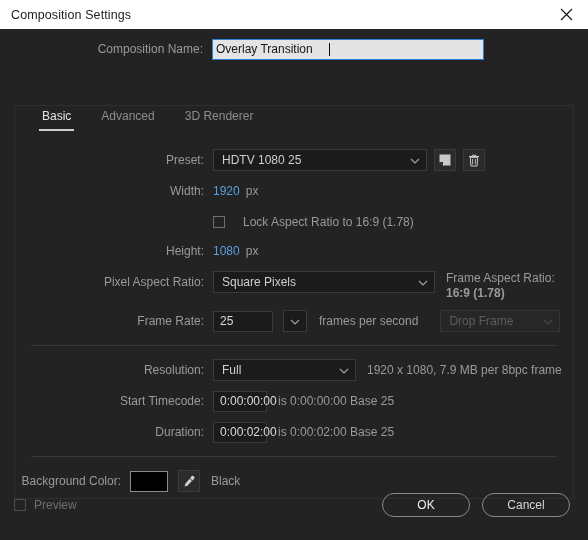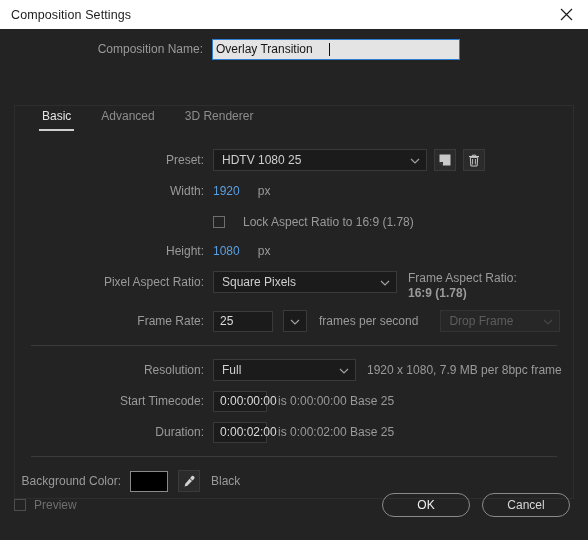--- a/index.html
+++ b/index.html
@@ -67,21 +67,21 @@
     padding-left: 0;
   }
   .compname-label {
     width: 212px;
     text-align: right;
     padding-right: 9px;
     color: #9a9a9a;
     font-size: 12px;
   }
   .compname-input {
-    width: 248px;
+    width: 272px;
     height: 21px;
     background: #e4e4e4;
     border: 1px solid #2e7fd4;
     color: #151515;
     font-family: "Liberation Sans", sans-serif;
     font-size: 12px;
     padding: 0 3px;
     line-height: 19px;
     position: relative;
     display: flex;
@@ -176,21 +176,21 @@
   .select.disabled {
     background: #272727;
     border-color: #333333;
     color: #5d5d5d;
     cursor: default;
   }
   .select .chev { margin-left: 8px; opacity: .85; }
   .select.disabled .chev { opacity: .45; }
 
   .select-preset { width: 214px; }
-  .select-par    { width: 184px; }
+  .select-par    { width: 222px; }
   .select-res    { width: 143px; }
   .select-drop   { width: 120px; }
   .select-fps    { width: 24px; padding: 0; justify-content: center; }
 
   .icon-btn {
     width: 22px;
     height: 22px;
     background: #2b2b2b;
     border: 1px solid #3a3a3a;
     display: flex;
@@ -200,21 +200,21 @@
     cursor: pointer;
   }
 
   .num {
     color: #5b9fe0;
     font-size: 12px;
     text-decoration: none;
     border-bottom: 1px dotted transparent;
     cursor: pointer;
   }
-  .unit { color: #9a9a9a; margin-left: 18px; font-size: 12px; }
+  .unit { color: #9a9a9a; margin-left: 6px; font-size: 12px; }
 
   .textfield {
     height: 21px;
     background: #1b1b1b;
     border: 1px solid #3a3a3a;
     color: #dcdcdc;
     font-family: "Liberation Sans", sans-serif;
     font-size: 12px;
     display: flex;
     align-items: center;

